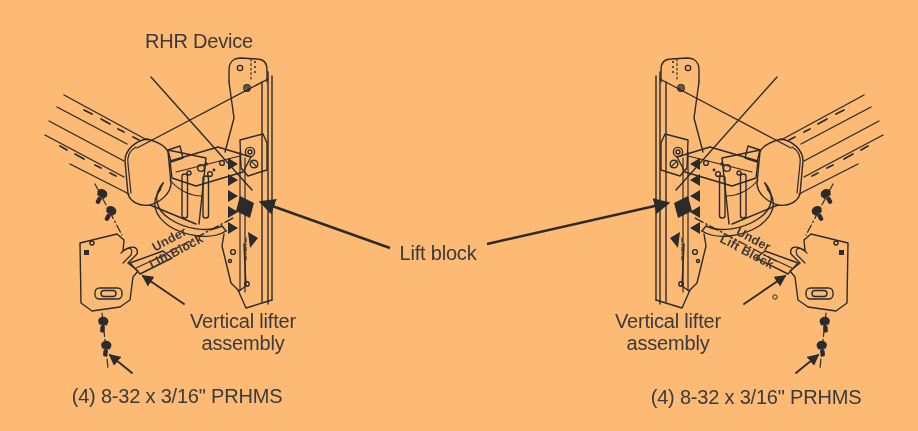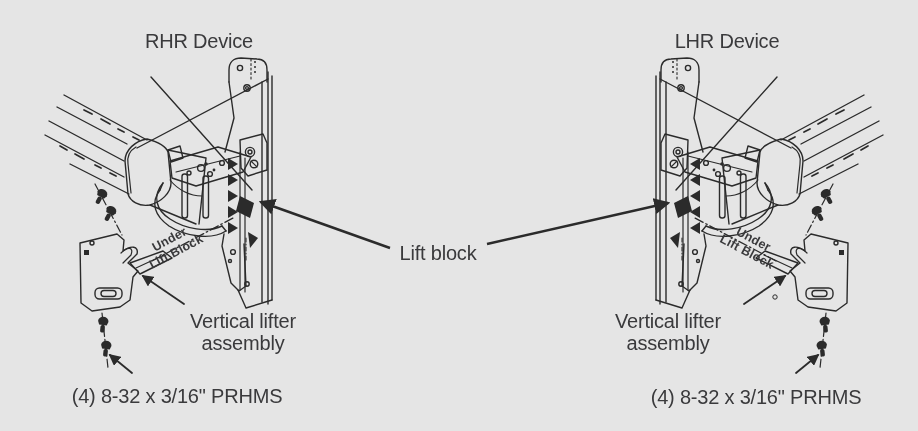--- a/index.html
+++ b/index.html
@@ -1,17 +1,17 @@
 <!DOCTYPE html>
 <html><head>
 <meta charset="utf-8">
 <style>
   html,body{margin:0;padding:0;background:#ffffff;}
   .stage{
-    position:relative;width:918px;height:431px;background:#e5e5e5;overflow:hidden;
+    position:relative;width:918px;height:431px;background:#fdba74;overflow:hidden;
     font-family:"Liberation Sans","DejaVu Sans",sans-serif;color:#3a3a3c;
   }
   svg.art{position:absolute;left:0;top:0;width:918px;height:431px;}
   .label{
     position:absolute;transform:translate(-50%,-50%);
     white-space:nowrap;text-align:center;color:#3a3a3c;letter-spacing:-0.2px;
   }
   .label span{display:block;}
   .title{font-size:20px;}
   .callout{font-size:20px;line-height:1.12;}
@@ -149,21 +149,20 @@
     <use xlink:href="#dev" href="#dev" transform="translate(928,0) scale(-1,1)"></use>
 
     <g stroke="#2b2b2b" stroke-width="2.5" fill="none">
       <path d="M390,248 L261,202" marker-end="url(#ah)"></path>
       <path d="M487,244 L668,203" marker-end="url(#ah)"></path>
     </g>
     <circle cx="775" cy="297" r="2.2" fill="none" stroke="#2b2b2b" stroke-width="1"></circle>
   </svg>
 
   <div class="label title" style="left:199px;top:41px;">RHR Device</div>
-  <div class="label title" style="left:727px;top:41px;">LHR Device</div>
 
   <div class="label callout" style="left:438px;top:253px;">Lift block</div>
 
   <div class="label under under-left" style="left:173px;top:246px;">
     <span>Under</span>
     <span>Lift Block</span>
   </div>
   <div class="label under under-right" style="left:750px;top:246px;">
     <span>Under</span>
     <span>Lift Block</span>

